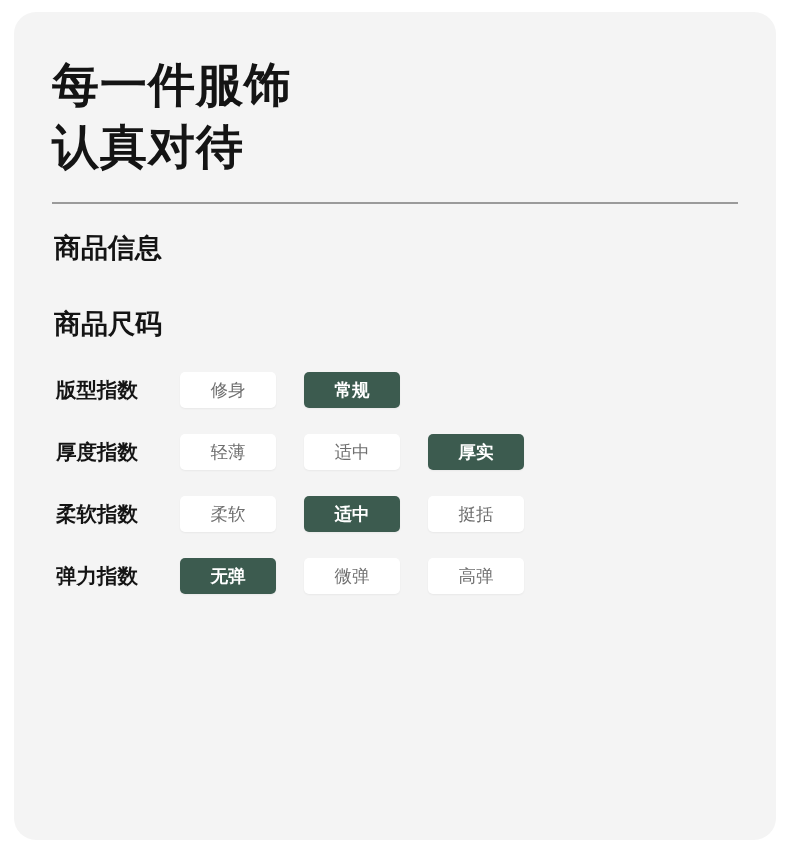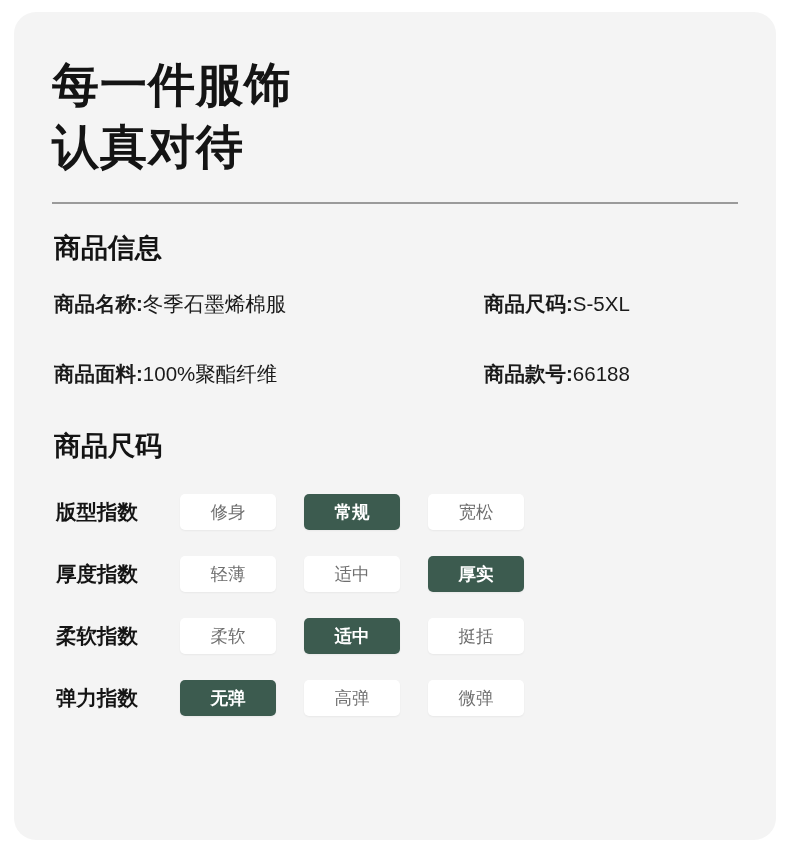--- a/index.html
+++ b/index.html
@@ -124,45 +124,30 @@
 
     <div class="headline">
       <div>每一件服饰</div>
       <div>认真对待</div>
     </div>
 
     <div class="divider"></div>
 
     <div class="section-title">商品信息</div>
 
-    <div class="info-grid">
-      <div class="info-item">
-        <span class="info-label">商品名称:</span><span class="info-value">冬季石墨烯棉服</span>
-      </div>
-      <div class="info-item">
-        <span class="info-label">商品尺码:</span><span class="info-value">S-5XL</span>
-      </div>
-      <div class="info-item">
-        <span class="info-label">商品面料:</span><span class="info-value">100%聚酯纤维</span>
-      </div>
-      <div class="info-item">
-        <span class="info-label">商品款号:</span><span class="info-value">66188</span>
-      </div>
-    </div>
 
     <div class="index-title">商品尺码</div>
 
     <div class="index-rows">
 
       <div class="index-row">
         <div class="index-label">版型指数</div>
         <div class="chips">
           <div class="chip">修身</div>
           <div class="chip active">常规</div>
-          <div class="chip">宽松</div>
         </div>
       </div>
 
       <div class="index-row">
         <div class="index-label">厚度指数</div>
         <div class="chips">
           <div class="chip">轻薄</div>
           <div class="chip">适中</div>
           <div class="chip active">厚实</div>
         </div>
@@ -174,20 +159,20 @@
           <div class="chip">柔软</div>
           <div class="chip active">适中</div>
           <div class="chip">挺括</div>
         </div>
       </div>
 
       <div class="index-row">
         <div class="index-label">弹力指数</div>
         <div class="chips">
           <div class="chip active">无弹</div>
+          <div class="chip">微弹</div>
           <div class="chip">高弹</div>
-          <div class="chip">微弹</div>
         </div>
       </div>
 
     </div>
   </div>
 </div>
 
 </body></html>

